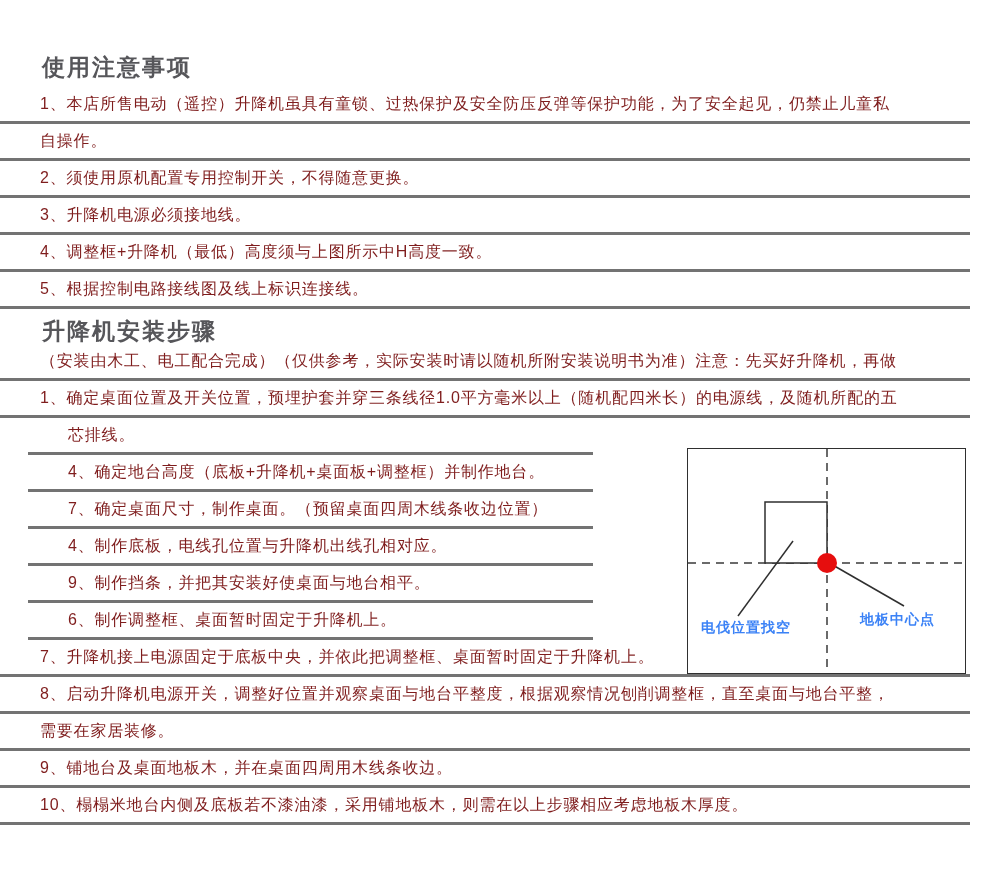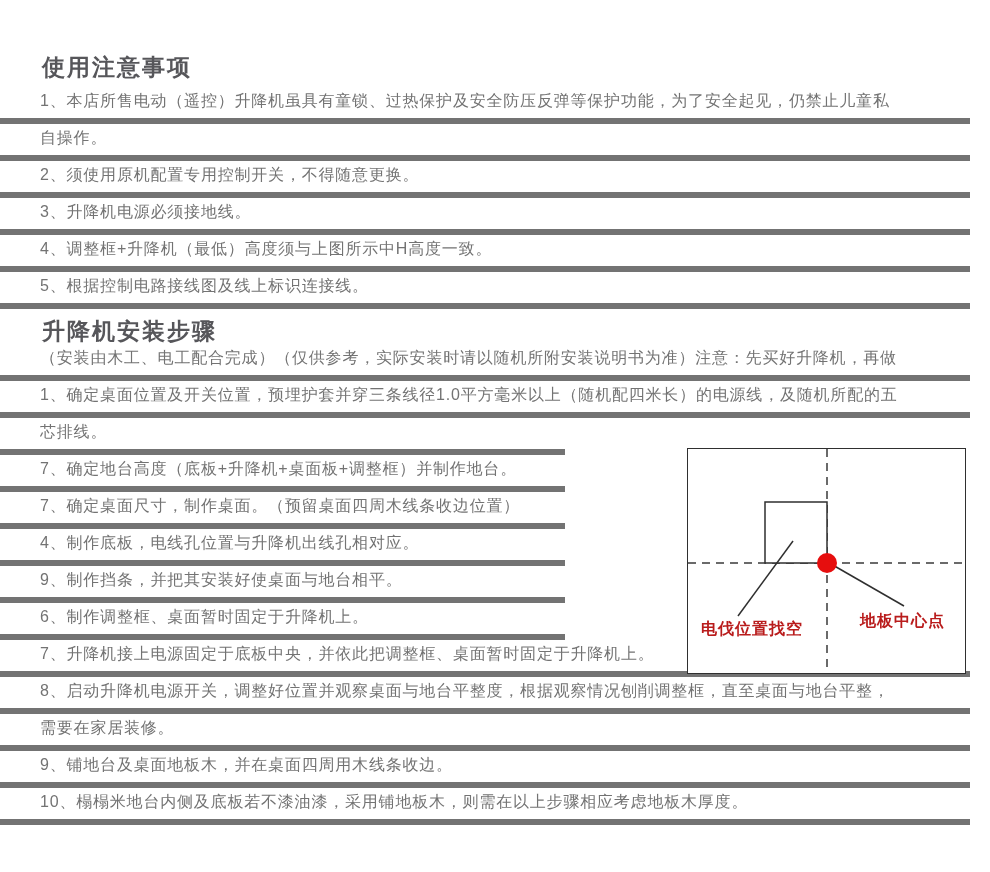--- a/index.html
+++ b/index.html
@@ -19,46 +19,46 @@
     font-weight:bold;
     letter-spacing:2px;
     color:#56565a;
   }
   .sec-title.second{margin-top:9px;margin-bottom:0;}
   .rows{width:970px;}
   .row{
     box-sizing:border-box;
     width:970px;
     height:37px;
-    border-bottom:6px solid #737373;
+    border-bottom:3px solid #737373;
     padding:0 0 6px 40px;
     display:flex;
     align-items:flex-end;
     font-size:16px;
     letter-spacing:0.8px;
-    color:#737373;
+    color:#7f1d1d;
     white-space:nowrap;
     overflow:visible;
   }
-  .row.narrow{width:565px;}
+  .row.narrow{width:565px;margin-left:28px;}
   .diagram{
     position:absolute;
     left:687px;top:448px;
     width:277px;height:224px;
     border:1px solid #2f2f2f;
     background:#ffffff;
     box-sizing:content-box;
   }
   .diagram svg{position:absolute;left:0;top:0;}
   .dlabel{
     position:absolute;
-    font-size:16px;
+    font-size:14px;
     font-weight:600;
     letter-spacing:1px;
-    color:#b91c1c;
+    color:#3b82f6;
     white-space:nowrap;
   }
   .dlabel.cable{left:13px;top:170px;}
   .dlabel.center{left:172px;top:162px;}
 </style>
 </head>
 <body>
 
 <div class="page">
 
@@ -72,21 +72,21 @@
     <div class="row">4、调整框+升降机（最低）高度须与上图所示中H高度一致。</div>
     <div class="row">5、根据控制电路接线图及线上标识连接线。</div>
   </div>
 
   <h1 class="sec-title second">升降机安装步骤</h1>
 
   <div class="rows">
     <div class="row">（安装由木工、电工配合完成）（仅供参考，实际安装时请以随机所附安装说明书为准）注意：先买好升降机，再做</div>
     <div class="row">1、确定桌面位置及开关位置，预埋护套并穿三条线径1.0平方毫米以上（随机配四米长）的电源线，及随机所配的五</div>
     <div class="row narrow">芯排线。</div>
-    <div class="row narrow">7、确定地台高度（底板+升降机+桌面板+调整框）并制作地台。</div>
+    <div class="row narrow">4、确定地台高度（底板+升降机+桌面板+调整框）并制作地台。</div>
     <div class="row narrow">7、确定桌面尺寸，制作桌面。（预留桌面四周木线条收边位置）</div>
     <div class="row narrow">4、制作底板，电线孔位置与升降机出线孔相对应。</div>
     <div class="row narrow">9、制作挡条，并把其安装好使桌面与地台相平。</div>
     <div class="row narrow">6、制作调整框、桌面暂时固定于升降机上。</div>
     <div class="row">7、升降机接上电源固定于底板中央，并依此把调整框、桌面暂时固定于升降机上。</div>
     <div class="row">8、启动升降机电源开关，调整好位置并观察桌面与地台平整度，根据观察情况刨削调整框，直至桌面与地台平整，</div>
     <div class="row">需要在家居装修。</div>
     <div class="row">9、铺地台及桌面地板木，并在桌面四周用木线条收边。</div>
     <div class="row">10、榻榻米地台内侧及底板若不漆油漆，采用铺地板木，则需在以上步骤相应考虑地板木厚度。</div>
   </div>

